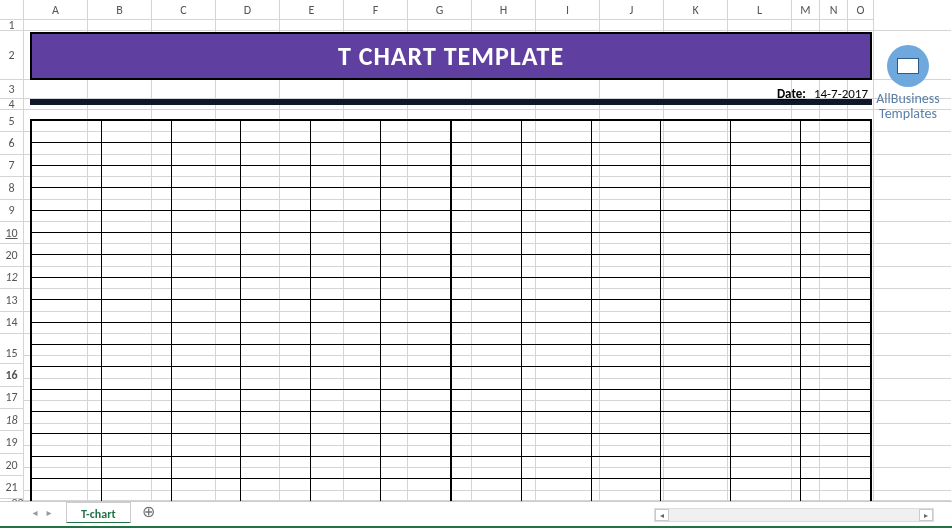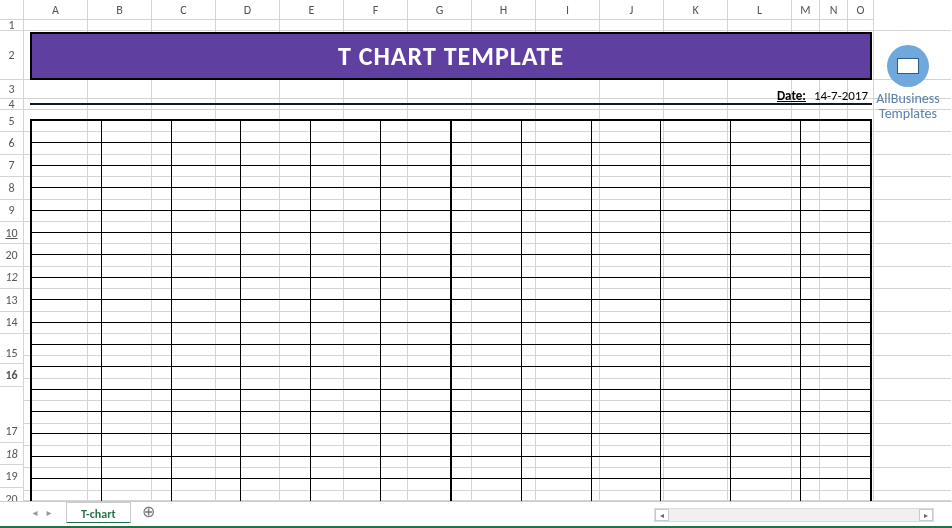--- a/index.html
+++ b/index.html
@@ -84,21 +84,21 @@
     font-weight: bold;
     font-size: 26px;
     letter-spacing: 1px;
   }
   .date-row {
     position: absolute;
     top: 68px;
     left: 6px;
     width: 842px;
     height: 17px;
-    border-bottom: 2px solid #0f172a;
+    border-bottom: 6px solid #0f172a;
     display: flex;
     justify-content: flex-end;
     align-items: center;
     font-size: 13px;
     gap: 8px;
     padding-right: 4px;
   }
   .date-row .lbl { font-weight: bold; text-decoration: underline; }
 
   
@@ -221,21 +221,21 @@
       <div class="rh" style="height: 22.4px;">7</div>
       <div class="rh" style="height: 22.4px;">8</div>
       <div class="rh" style="height: 22.4px;">9</div>
       <div class="rh" style="height: 22.4px; text-decoration: underline;">10</div>
       <div class="rh" style="height: 22.4px;">20</div>
       <div class="rh" style="height: 22.4px; font-style: italic;">12</div>
       <div class="rh" style="height: 22.4px;">13</div>
       <div class="rh" style="height: 22.4px;">14</div>
       <div class="rh" style="height: 22.4px; margin-top: 8px;">15</div>
       <div class="rh" style="height: 22.4px; font-weight: bold;">16</div>
-      <div class="rh" style="height: 22.4px; margin-top: 34px;">17</div>
+      <div class="rh" style="height: 22.4px;">17</div>
       <div class="rh" style="height: 22.4px; font-style: italic;">18</div>
       <div class="rh" style="height: 22.4px;">19</div>
       <div class="rh" style="height: 22.4px;">20</div>
       <div class="rh" style="height: 22.4px;">21</div>
       <div class="rh" style="height: 10px; padding-left: 12px;">22</div>
     </div>
   <div class="grid">
       <div class="gridlines-h" style="top: 10px;"></div>
       <div class="gridlines-h" style="top: 59px;"></div>
       <div class="gridlines-h" style="top: 78px;"></div>

